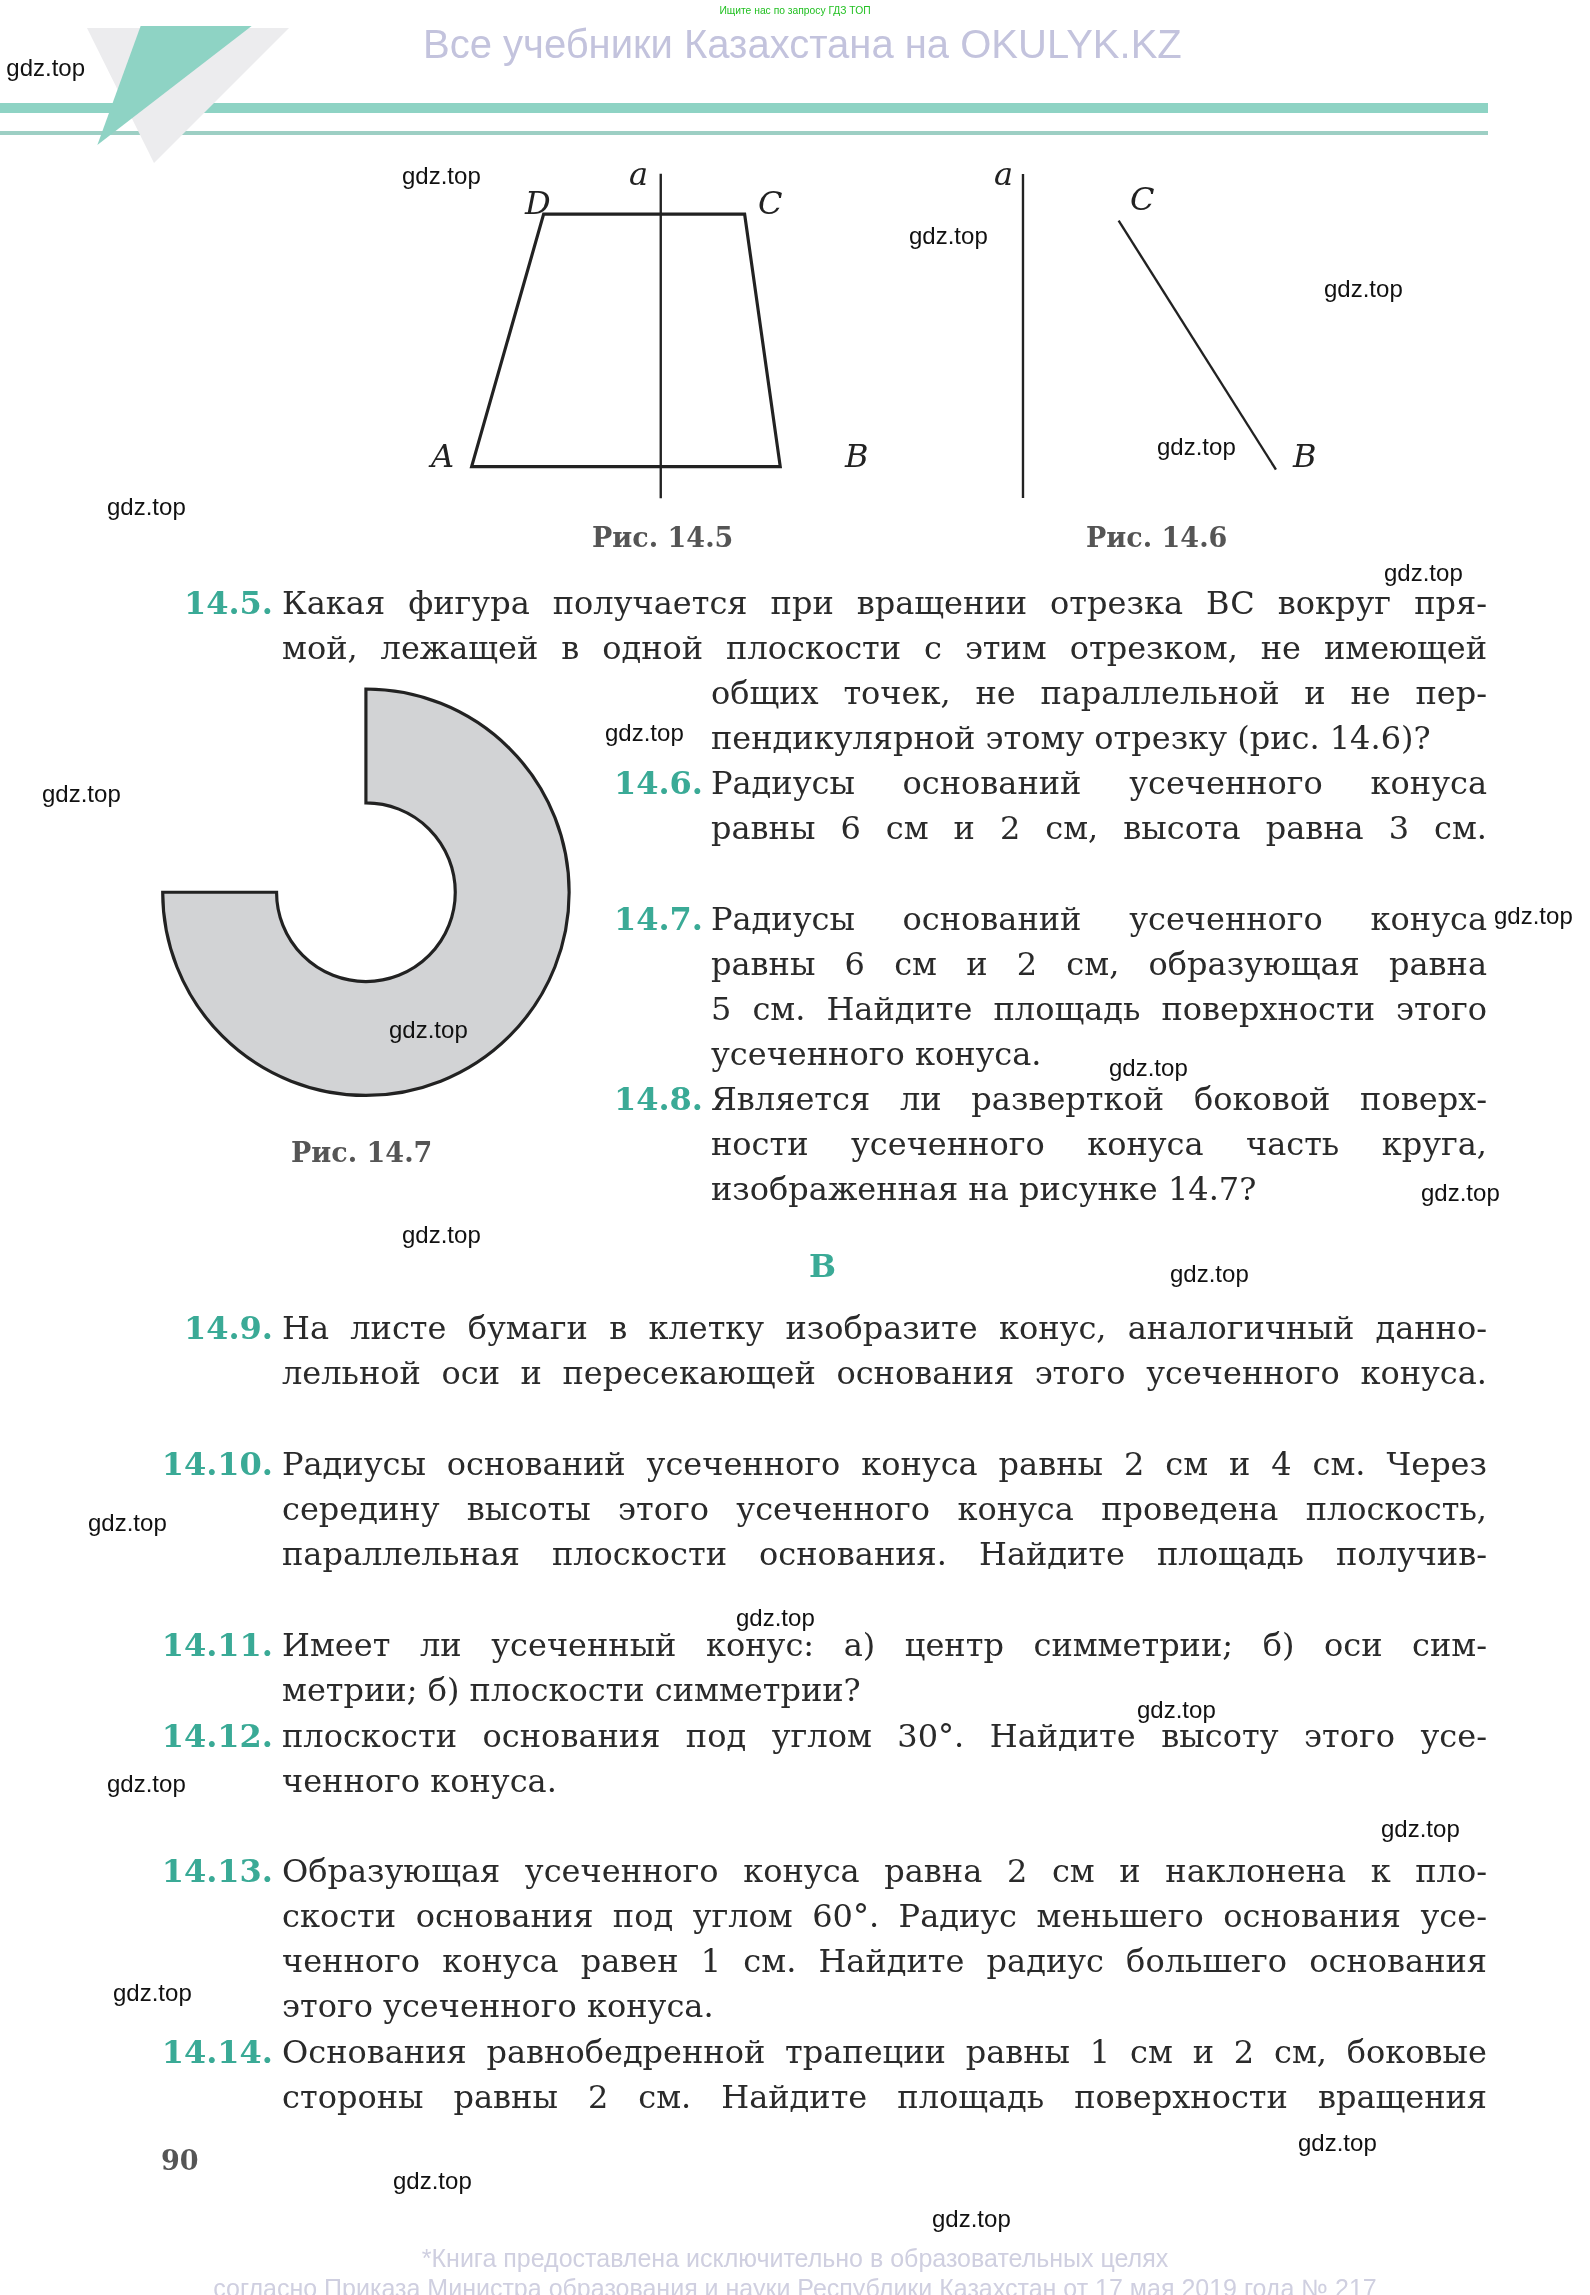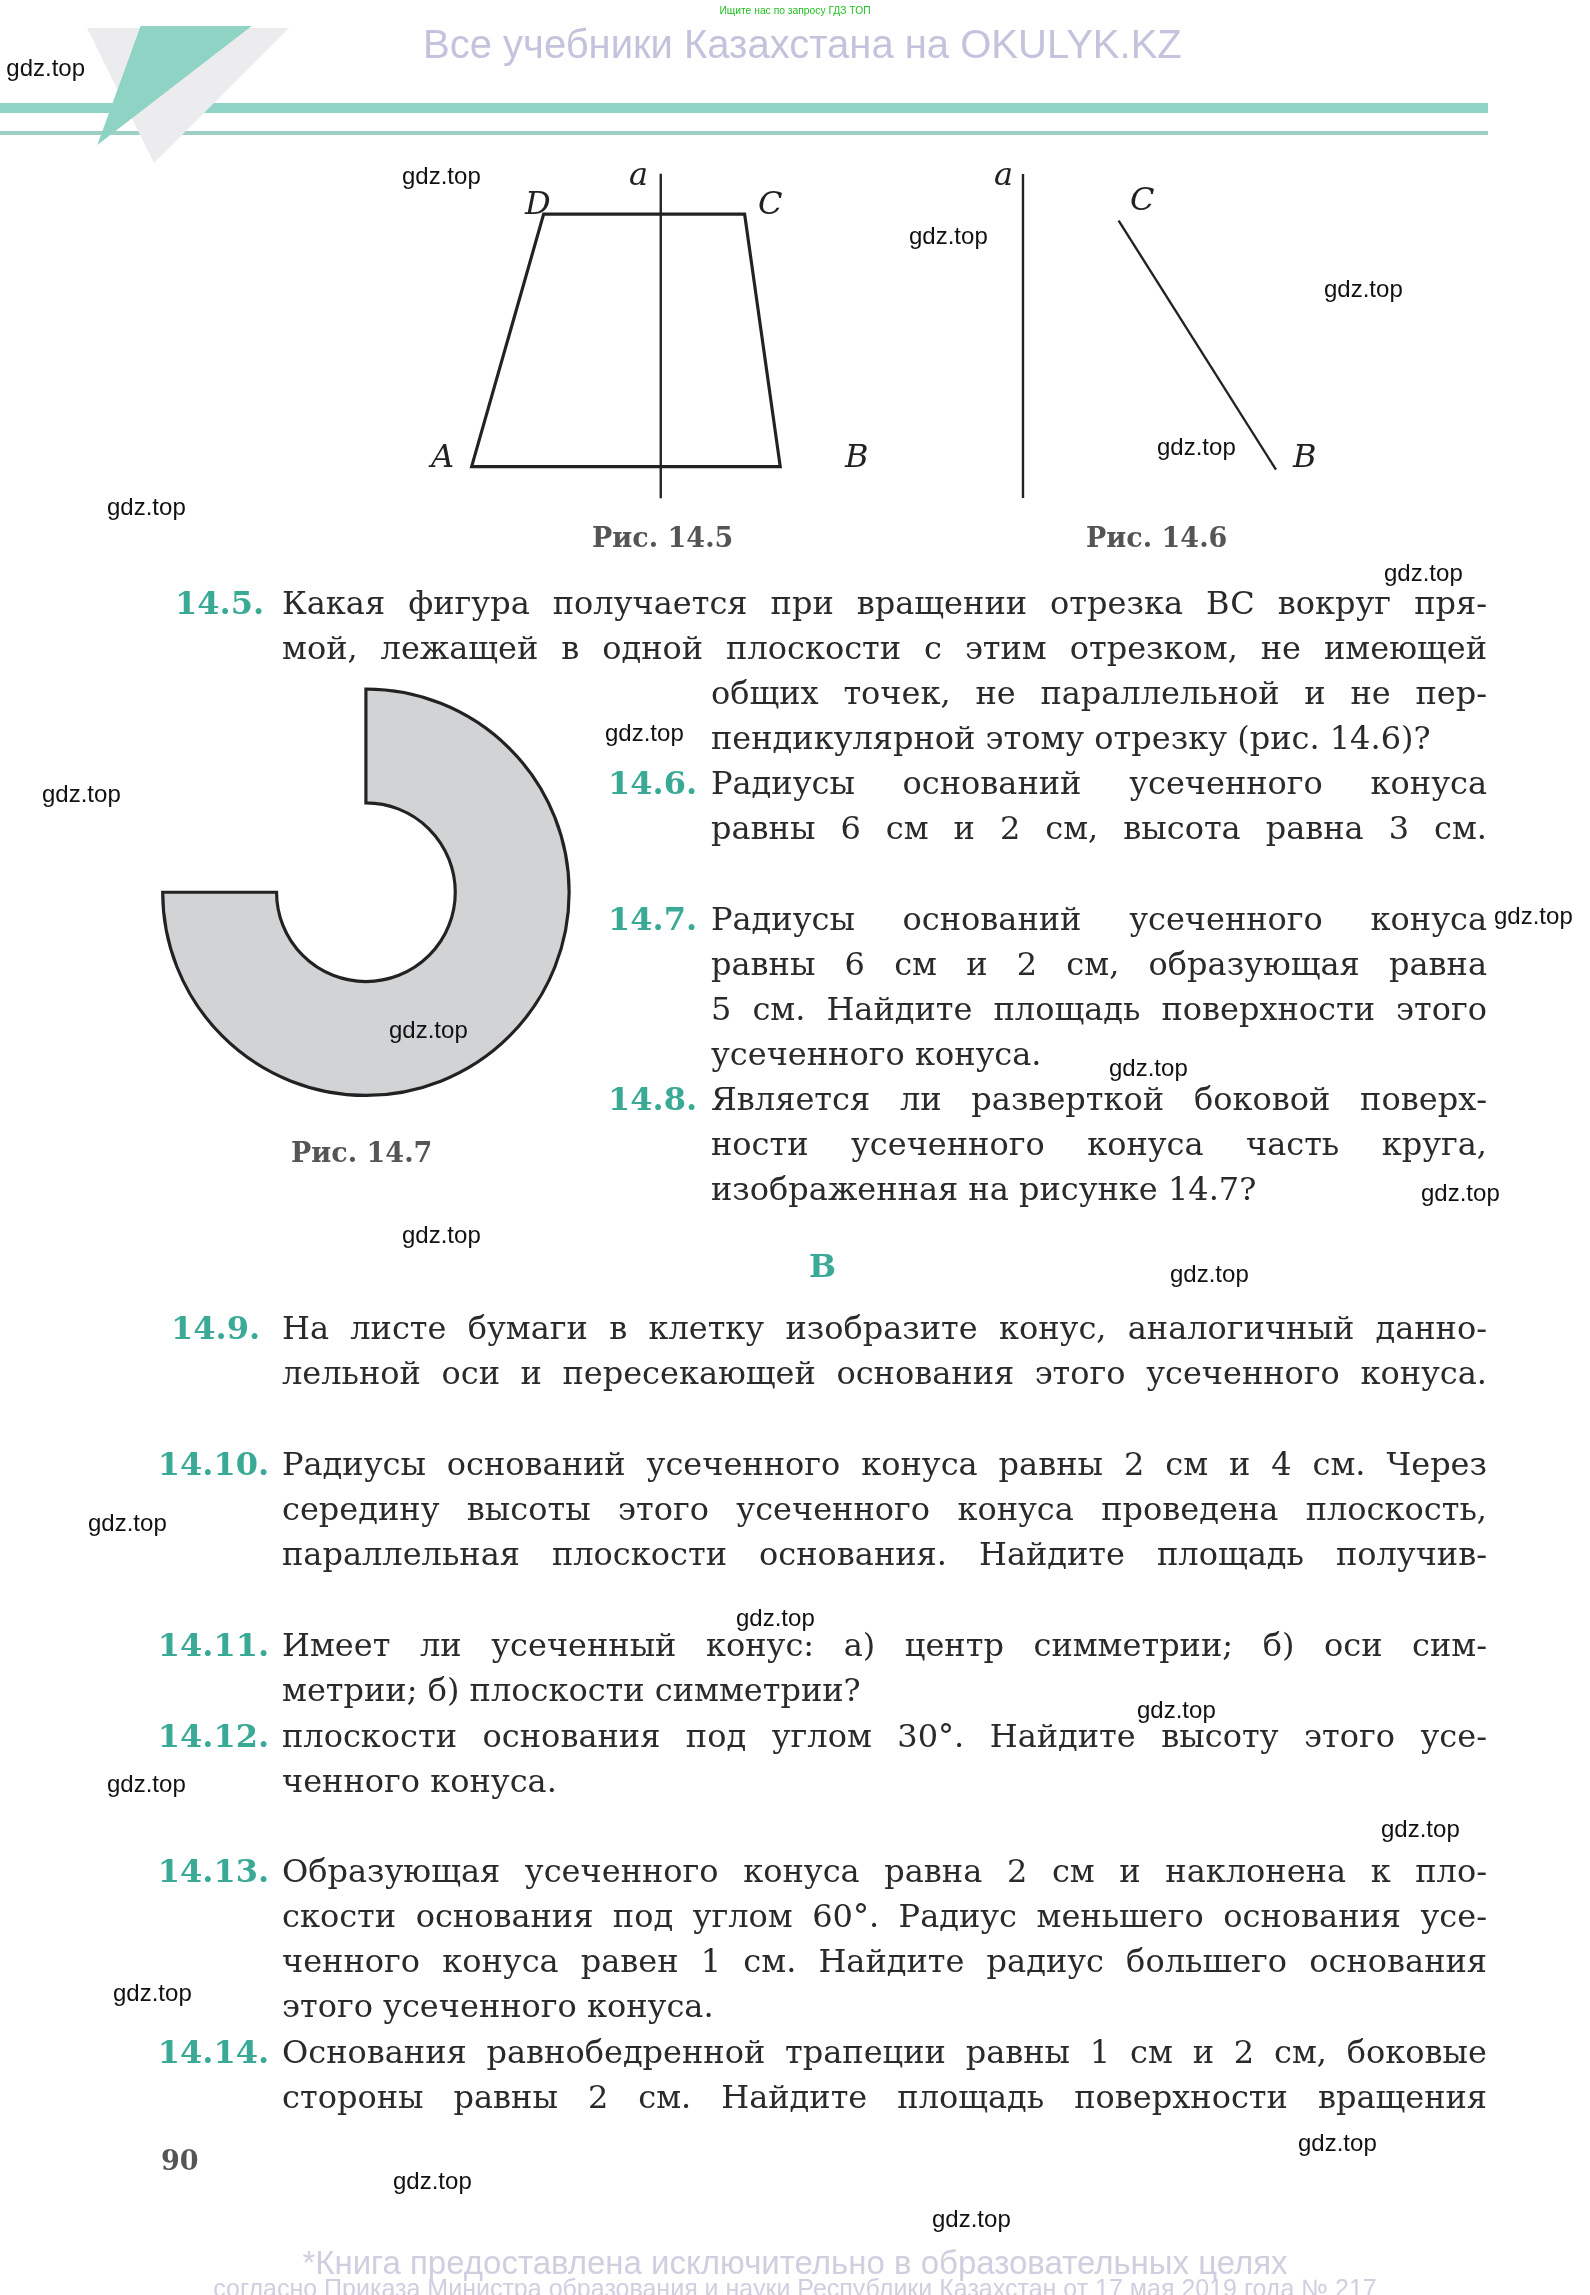--- a/index.html
+++ b/index.html
@@ -8,21 +8,21 @@
   .wm{position:absolute;font-family:"Liberation Sans",sans-serif;font-size:24px;color:#111;white-space:nowrap;}
   .top-note{position:absolute;left:0;width:1590px;top:4.7px;text-align:center;font-family:"Liberation Sans",sans-serif;font-size:10.3px;color:#22c022;}
   .site-title{position:absolute;left:423px;top:22px;font-family:"Liberation Sans",sans-serif;font-size:40px;color:#c3c3dd;white-space:nowrap;}
   .band1{position:absolute;left:0;top:103px;width:1488px;height:9.5px;background:#8ed3c4;}
   .band2{position:absolute;left:0;top:131px;width:1488px;height:4px;background:#9dcfc4;}
   .tri-grey{position:absolute;left:87px;top:28px;width:0;height:0;border-left:67px solid transparent;border-right:135px solid transparent;border-top:135px solid #ececee;}
   .tri-teal{position:absolute;left:119px;top:26px;width:0;height:0;border-left:0 solid transparent;border-right:111px solid transparent;border-top:119px solid #8ed3c4;transform:skewX(-20deg);}
   .fig-cap{position:absolute;font-family:"DejaVu Serif",serif;font-size:27px;font-weight:bold;color:#555;white-space:nowrap;}
   .lbl{position:absolute;font-family:"DejaVu Serif",serif;font-style:italic;font-size:32px;color:#222;}
   .task{position:absolute;font-family:"DejaVu Serif",serif;font-size:32px;line-height:45px;color:#2a2a2a;}
-  .num{position:absolute;font-family:"DejaVu Serif",serif;font-weight:bold;font-size:32px;line-height:45px;color:#3aaa96;text-align:center;}
+  .num{position:absolute;font-family:"DejaVu Serif",serif;font-weight:bold;font-size:32px;line-height:45px;color:#3aaa96;text-align:right;}
   .line{display:block;white-space:nowrap;text-align:justify;text-align-last:justify;}
   .line.last{text-align-last:left;}
   .section{position:absolute;font-family:"DejaVu Serif",serif;font-weight:bold;font-size:32px;color:#3aaa96;}
   .page-num{position:absolute;left:161px;top:2145px;font-family:"DejaVu Serif",serif;font-size:27px;font-weight:bold;color:#555;}
   .footer{position:absolute;left:0;width:1590px;text-align:center;font-family:"Liberation Sans",sans-serif;color:#cfcfe0;white-space:nowrap;}
 </style>
 </head>
 <body>
 
 <div class="top-note">Ищите нас по запросу ГДЗ ТОП</div>
@@ -149,15 +149,15 @@
 <div class="wm" style="left:88px;top:1509px">gdz.top</div>
 <div class="wm" style="left:736px;top:1604px">gdz.top</div>
 <div class="wm" style="left:1137px;top:1696px">gdz.top</div>
 <div class="wm" style="left:107px;top:1770px">gdz.top</div>
 <div class="wm" style="left:1381px;top:1815px">gdz.top</div>
 <div class="wm" style="left:113px;top:1979px">gdz.top</div>
 <div class="wm" style="left:1298px;top:2129px">gdz.top</div>
 <div class="wm" style="left:393px;top:2167px">gdz.top</div>
 <div class="wm" style="left:932px;top:2205px">gdz.top</div>
 
-<div class="footer" style="top:2244px;font-size:33px">*Книга предоставлена исключительно в образовательных целях</div>
+<div class="footer" style="top:2244px;font-size:25px">*Книга предоставлена исключительно в образовательных целях</div>
 <div class="footer" style="top:2274px;font-size:25px">согласно Приказа Министра образования и науки Республики Казахстан от 17 мая 2019 года № 217</div>
 
 
 </body></html>

